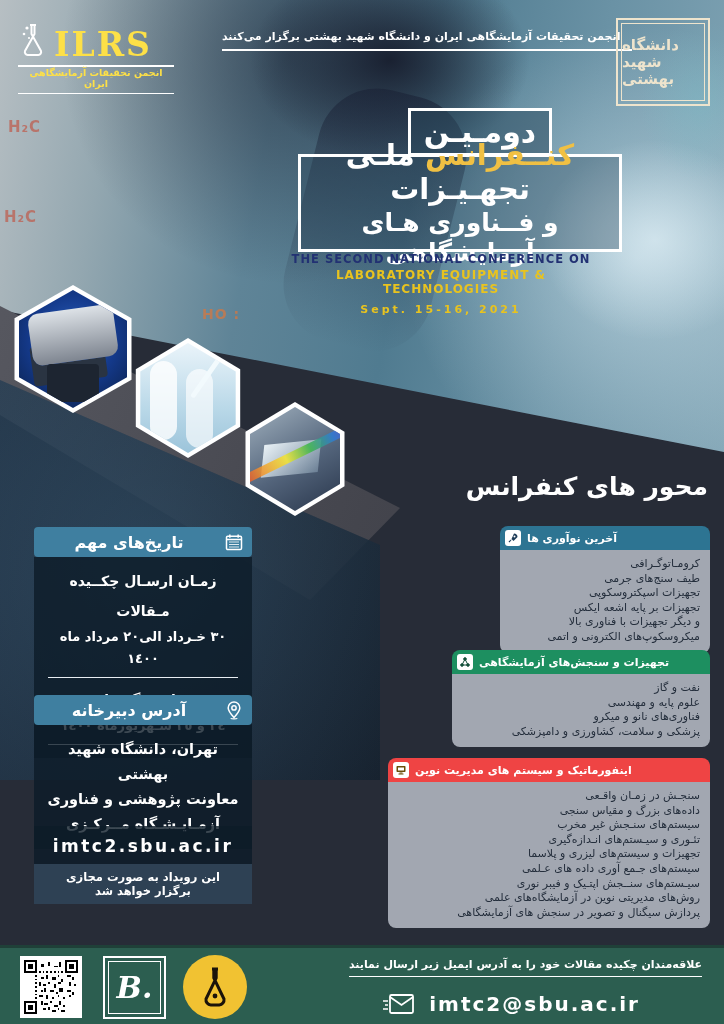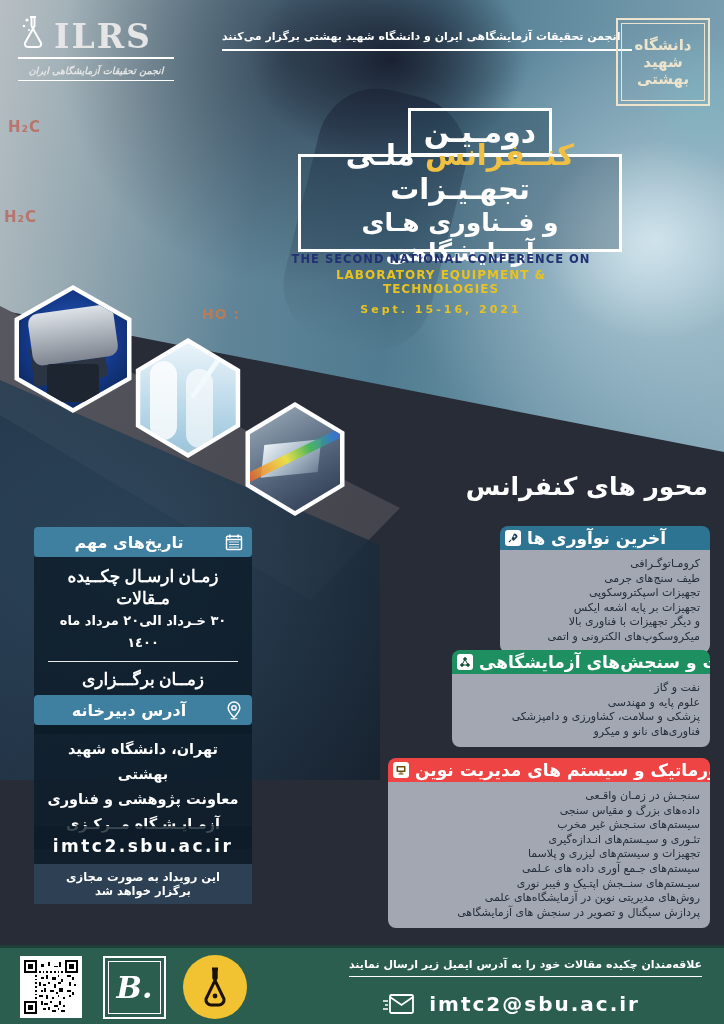--- a/index.html
+++ b/index.html
@@ -38,30 +38,30 @@
   .left-photo { position:absolute; inset:0;
     clip-path:polygon(0 380px, 380px 545px, 380px 780px, 0 780px);
     background:
       radial-gradient(circle at 20% 55%, rgba(70,110,140,.35) 0%, rgba(70,110,140,0) 45%),
       linear-gradient(105deg, rgba(35,58,80,.75), rgba(9,13,20,.95)); }
 
   
   .org-line { position:absolute; top:30px; right:92px; width:410px; direction:rtl;
     color:#fff; font-size:11px; font-weight:bold; text-align:left;
     padding-bottom:6px; border-bottom:2px solid #fff; }
-  .ilrs { position:absolute; left:18px; top:14px; width:156px; color:#e5e5e5; }
+  .ilrs { position:absolute; left:18px; top:22px; width:156px; color:#fde047; }
   .ilrs-row { display:flex; align-items:flex-end; gap:6px; }
   .ilrs-acronym { font-family:"DejaVu Serif", serif; font-weight:bold; font-size:33px; line-height:34px; letter-spacing:2px; }
   .ilrs-rule1 { border-bottom:2.5px solid #fff; margin-top:3px; }
-  .ilrs-sub { direction:rtl; font-size:9.5px; font-weight:bold; text-align:center; margin-top:6px;
-              padding-bottom:4px; border-bottom:1.5px solid #fff;font-style:italic; }
+  .ilrs-sub { direction:rtl; font-size:9.5px; font-weight:bold; text-align:center; margin-top:0;
+              padding-bottom:4px; border-bottom:1.5px solid #fff; }
   .sbu-logo { position:absolute; right:14px; top:18px; width:94px; height:88px;
     border:2px solid #eee4cd; padding:3px; }
   .sbu-inner { width:100%; height:100%; border:1px solid #eee4cd; display:flex; flex-direction:column;
-    align-items:center; justify-content:center; color:#eee4cd; direction:rtl;
+    align-items:flex-end; justify-content:center; color:#eee4cd; direction:rtl;
     font-weight:bold; font-size:15px; line-height:17px; }
 
   
   .t-box1 { position:absolute; left:408px; top:108px; width:144px; height:48px;
     border:3px solid #fff; background:rgba(42,72,92,.5);
     color:#fff; font-size:30px; font-weight:bold; text-align:center; line-height:42px; direction:rtl; }
   .t-box2 { position:absolute; left:298px; top:154px; width:324px; height:98px;
     border:3px solid #fff; background:rgba(42,72,92,.35);
     display:flex; flex-direction:column; justify-content:center; gap:2px;
     text-align:center; direction:rtl; }
@@ -99,36 +99,36 @@
     transform:rotate(-26deg); }
 
   
   .topics-heading { position:absolute; right:16px; top:472px; color:#fff; direction:rtl;
     font-size:25px; font-weight:bold; }
   .tbox { position:absolute; border-radius:8px; overflow:hidden; }
   .tbox-h { height:24px; display:flex; align-items:center; gap:6px; padding:0 5px; }
   .tbox-ic { width:16px; height:16px; background:#fff; border-radius:3px; flex:0 0 16px;
     display:flex; align-items:center; justify-content:center; }
   .tbox-ic svg { width:12px; height:12px; }
-  .tbox-t { color:#fff; font-size:17px; font-weight:bold; direction:rtl; white-space:nowrap;text-align:center; }
+  .tbox-t { color:#fff; font-size:11px; font-weight:bold; direction:rtl; white-space:nowrap;text-align:center; }
   .tbox-b { background:rgba(172,178,188,.92); padding:7px 10px 8px; direction:rtl; text-align:right; }
   .tbox-b div { color:#242e3c; font-size:11px; line-height:14.6px; }
   .tb1 { left:500px; top:526px; width:210px; }  .tb1 .tbox-h { background:#2d7492; }
   .tb2 { left:452px; top:650px; width:258px; }  .tb2 .tbox-h { background:#1d8f60; }
   .tb3 { left:388px; top:758px; width:322px; }  .tb3 .tbox-h { background:#ef4444; }
 
   
   .sbox { position:absolute; left:34px; width:218px; }
   .sbox-h { height:30px; background:#3f7fa0; border-radius:4px; display:flex; flex-direction:row-reverse;
     align-items:center; gap:8px; padding:0 8px; }
   .sbox-h svg { width:20px; height:20px; flex:0 0 20px; }
   .sbox-t { color:#fff; font-size:16px; font-weight:bold; direction:rtl; flex:1; text-align:center; }
   .sbox-b { background:rgba(13,27,40,.8); color:#fff; direction:rtl; text-align:center; }
   .sa { top:527px; } .sa .sbox-b { padding:9px 8px 6px; }
-  .sa .lbl { font-size:17px; font-weight:bold; line-height:22px;font-family:Liberation Serif, serif; }
+  .sa .lbl { font-size:14px; font-weight:bold; line-height:30px; }
   .sa .val { font-size:13px;   font-weight:bold; line-height:22px; }
   .sa hr { border:0; border-top:1.5px solid #e8edf2; margin:7px 6px; }
   .sb { top:695px; } .sb .sbox-b { padding:12px 10px; }
   .sb .adr { font-size:14.5px; font-weight:bold; line-height:25px; }
   .sc { top:826px; }
   .sc .url { font-size:17px; font-weight:bold; letter-spacing:2.5px; direction:ltr;
     padding:10px 4px 8px; }
   .sc .note { background:rgba(52,72,92,.85); font-size:11.5px; font-weight:bold; padding:6px 20px; }
 
   
@@ -243,22 +243,22 @@
             <circle cx="6" cy="18" r="2.6"></circle>
             <circle cx="12" cy="6" r="2.6"></circle>
             <circle cx="18" cy="18" r="2.6"></circle>
           </svg>
       </span>
       <span class="tbox-t">تجهیزات و سنجش‌های آزمایشگاهی</span>
     </div>
     <div class="tbox-b">
       <div>نفت و گاز</div>
       <div>علوم پایه و مهندسی</div>
+      <div>فناوری‌های نانو و میکرو</div>
       <div>پزشکی و سلامت، کشاورزی و دامپزشکی</div>
-      <div>فناوری‌های نانو و میکرو</div>
     </div>
   </div>
 
   <div class="tbox tb3">
     <div class="tbox-h">
       <span class="tbox-ic">
         <svg viewBox="0 0 24 24" fill="#6b4e09">
             <rect x="3" y="4" width="18" height="12" rx="1.5"></rect>
             <rect x="6" y="7" width="12" height="6" fill="#fff"></rect>
             <rect x="9" y="17" width="6" height="2"></rect>

